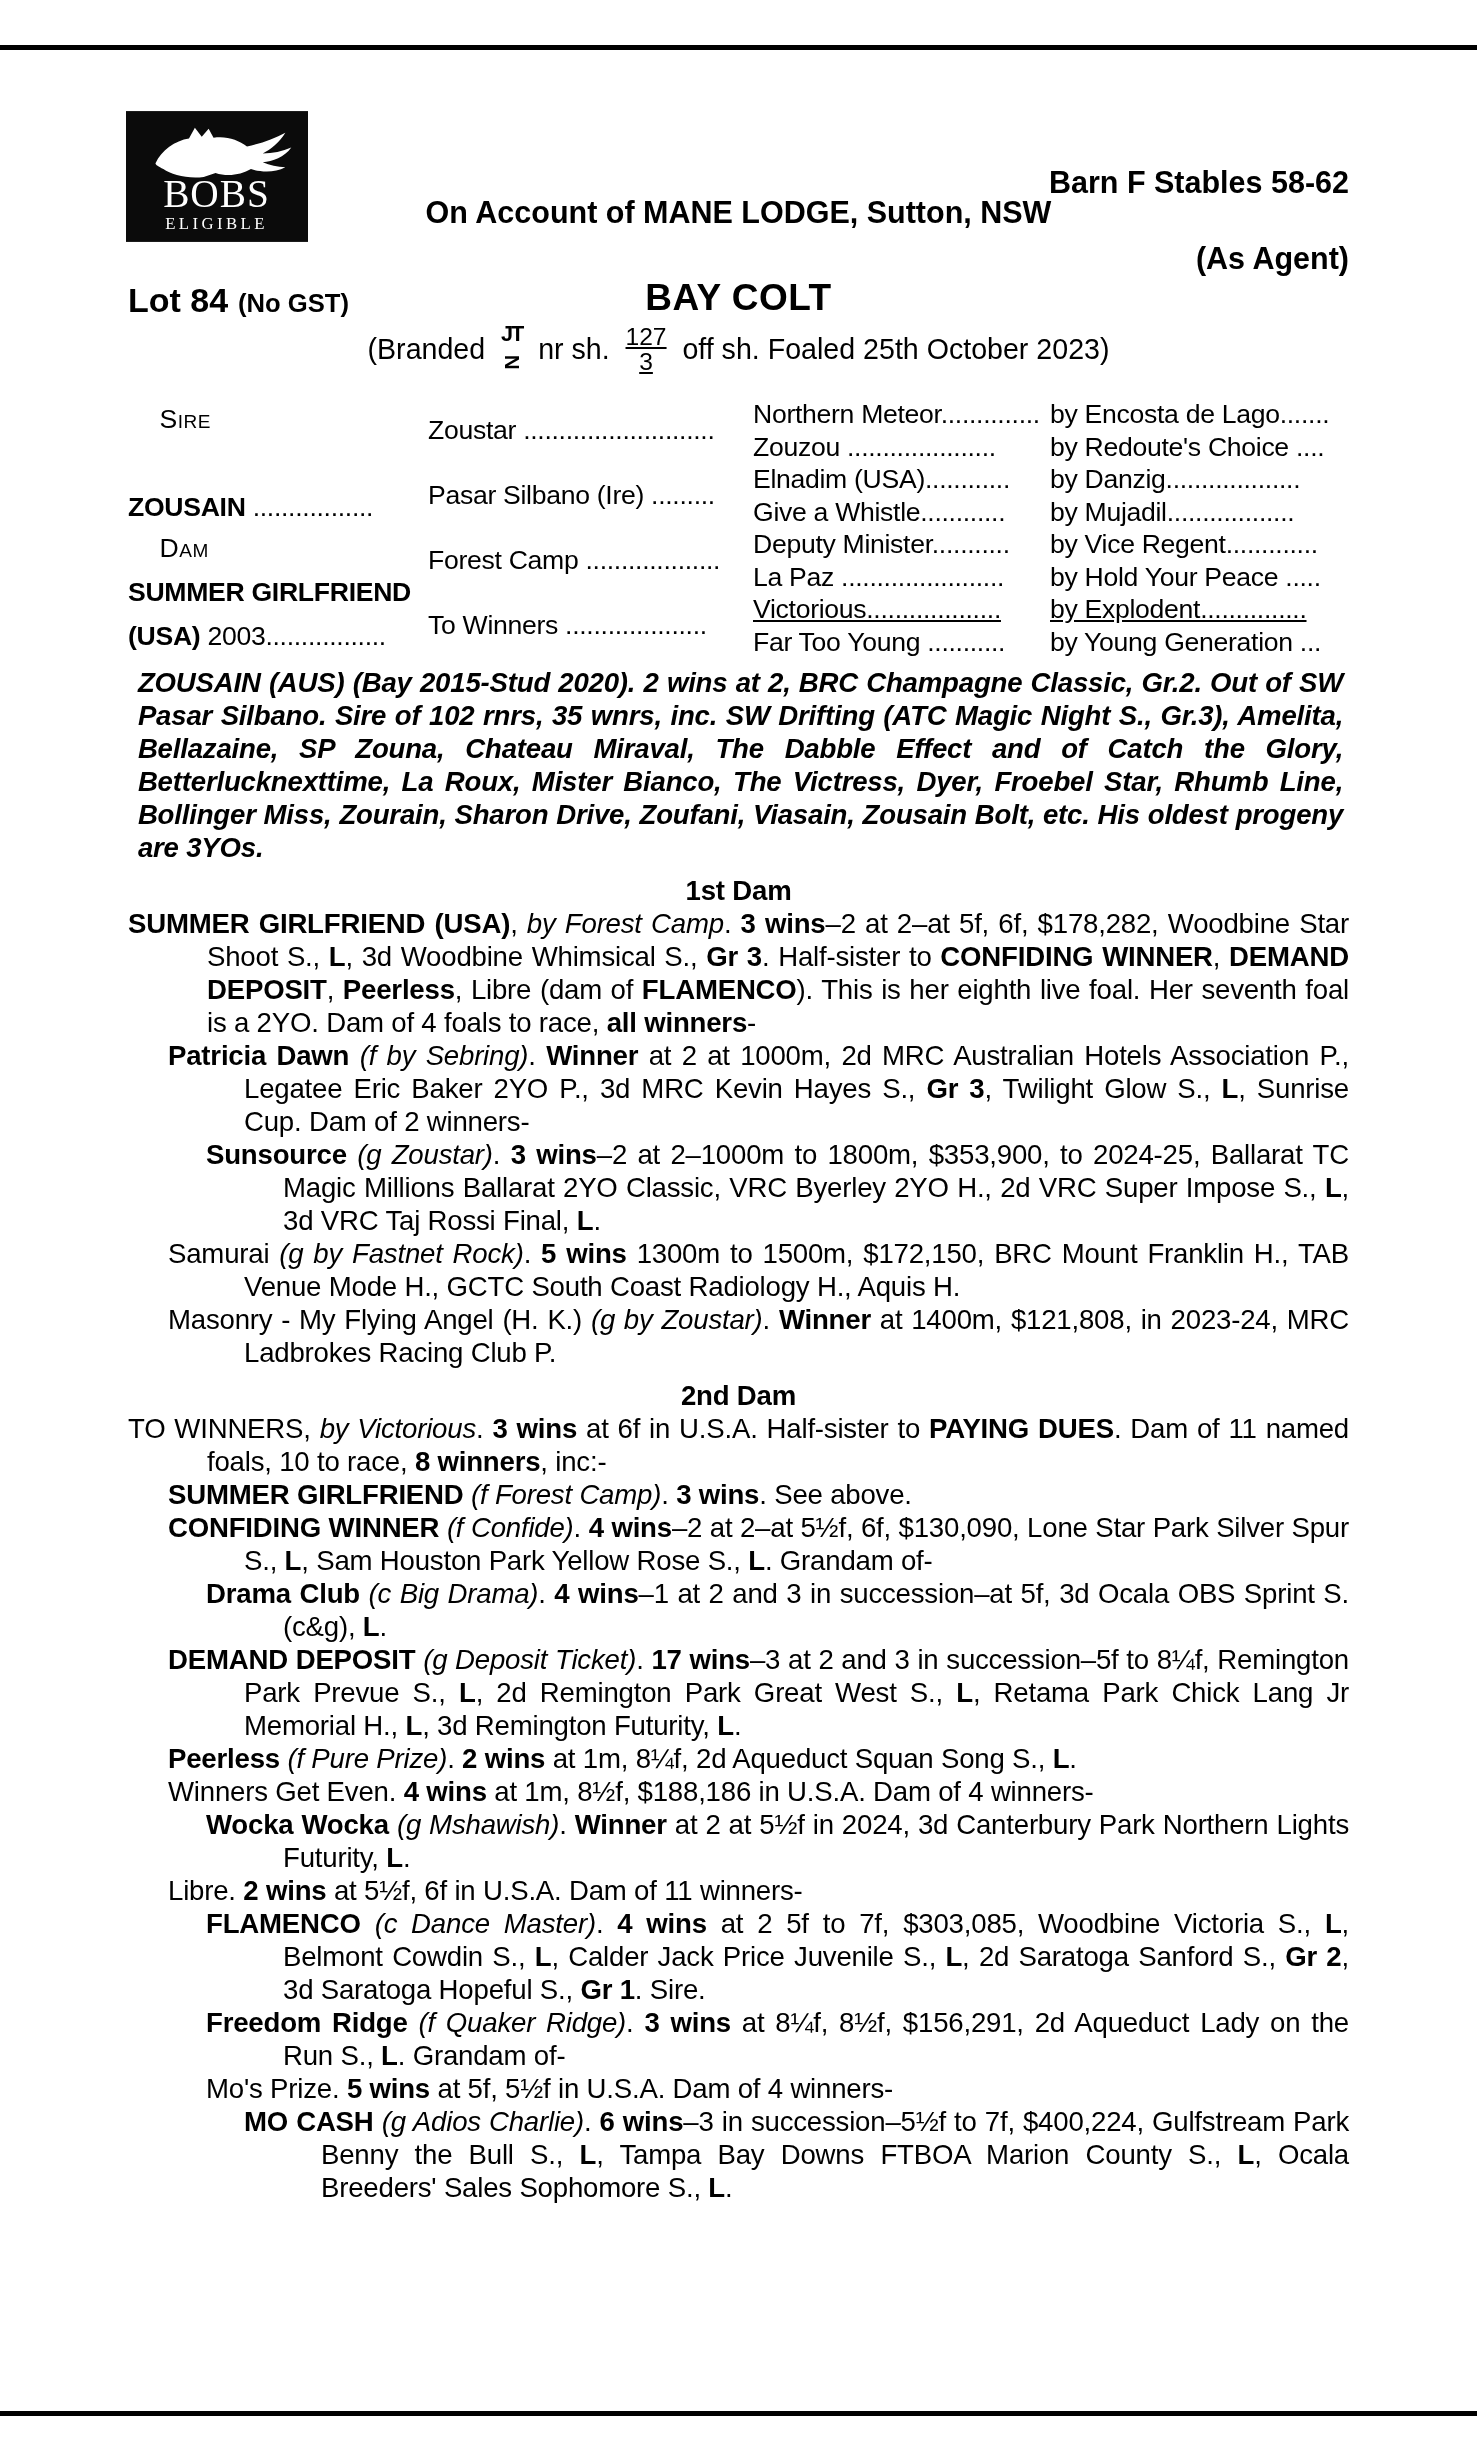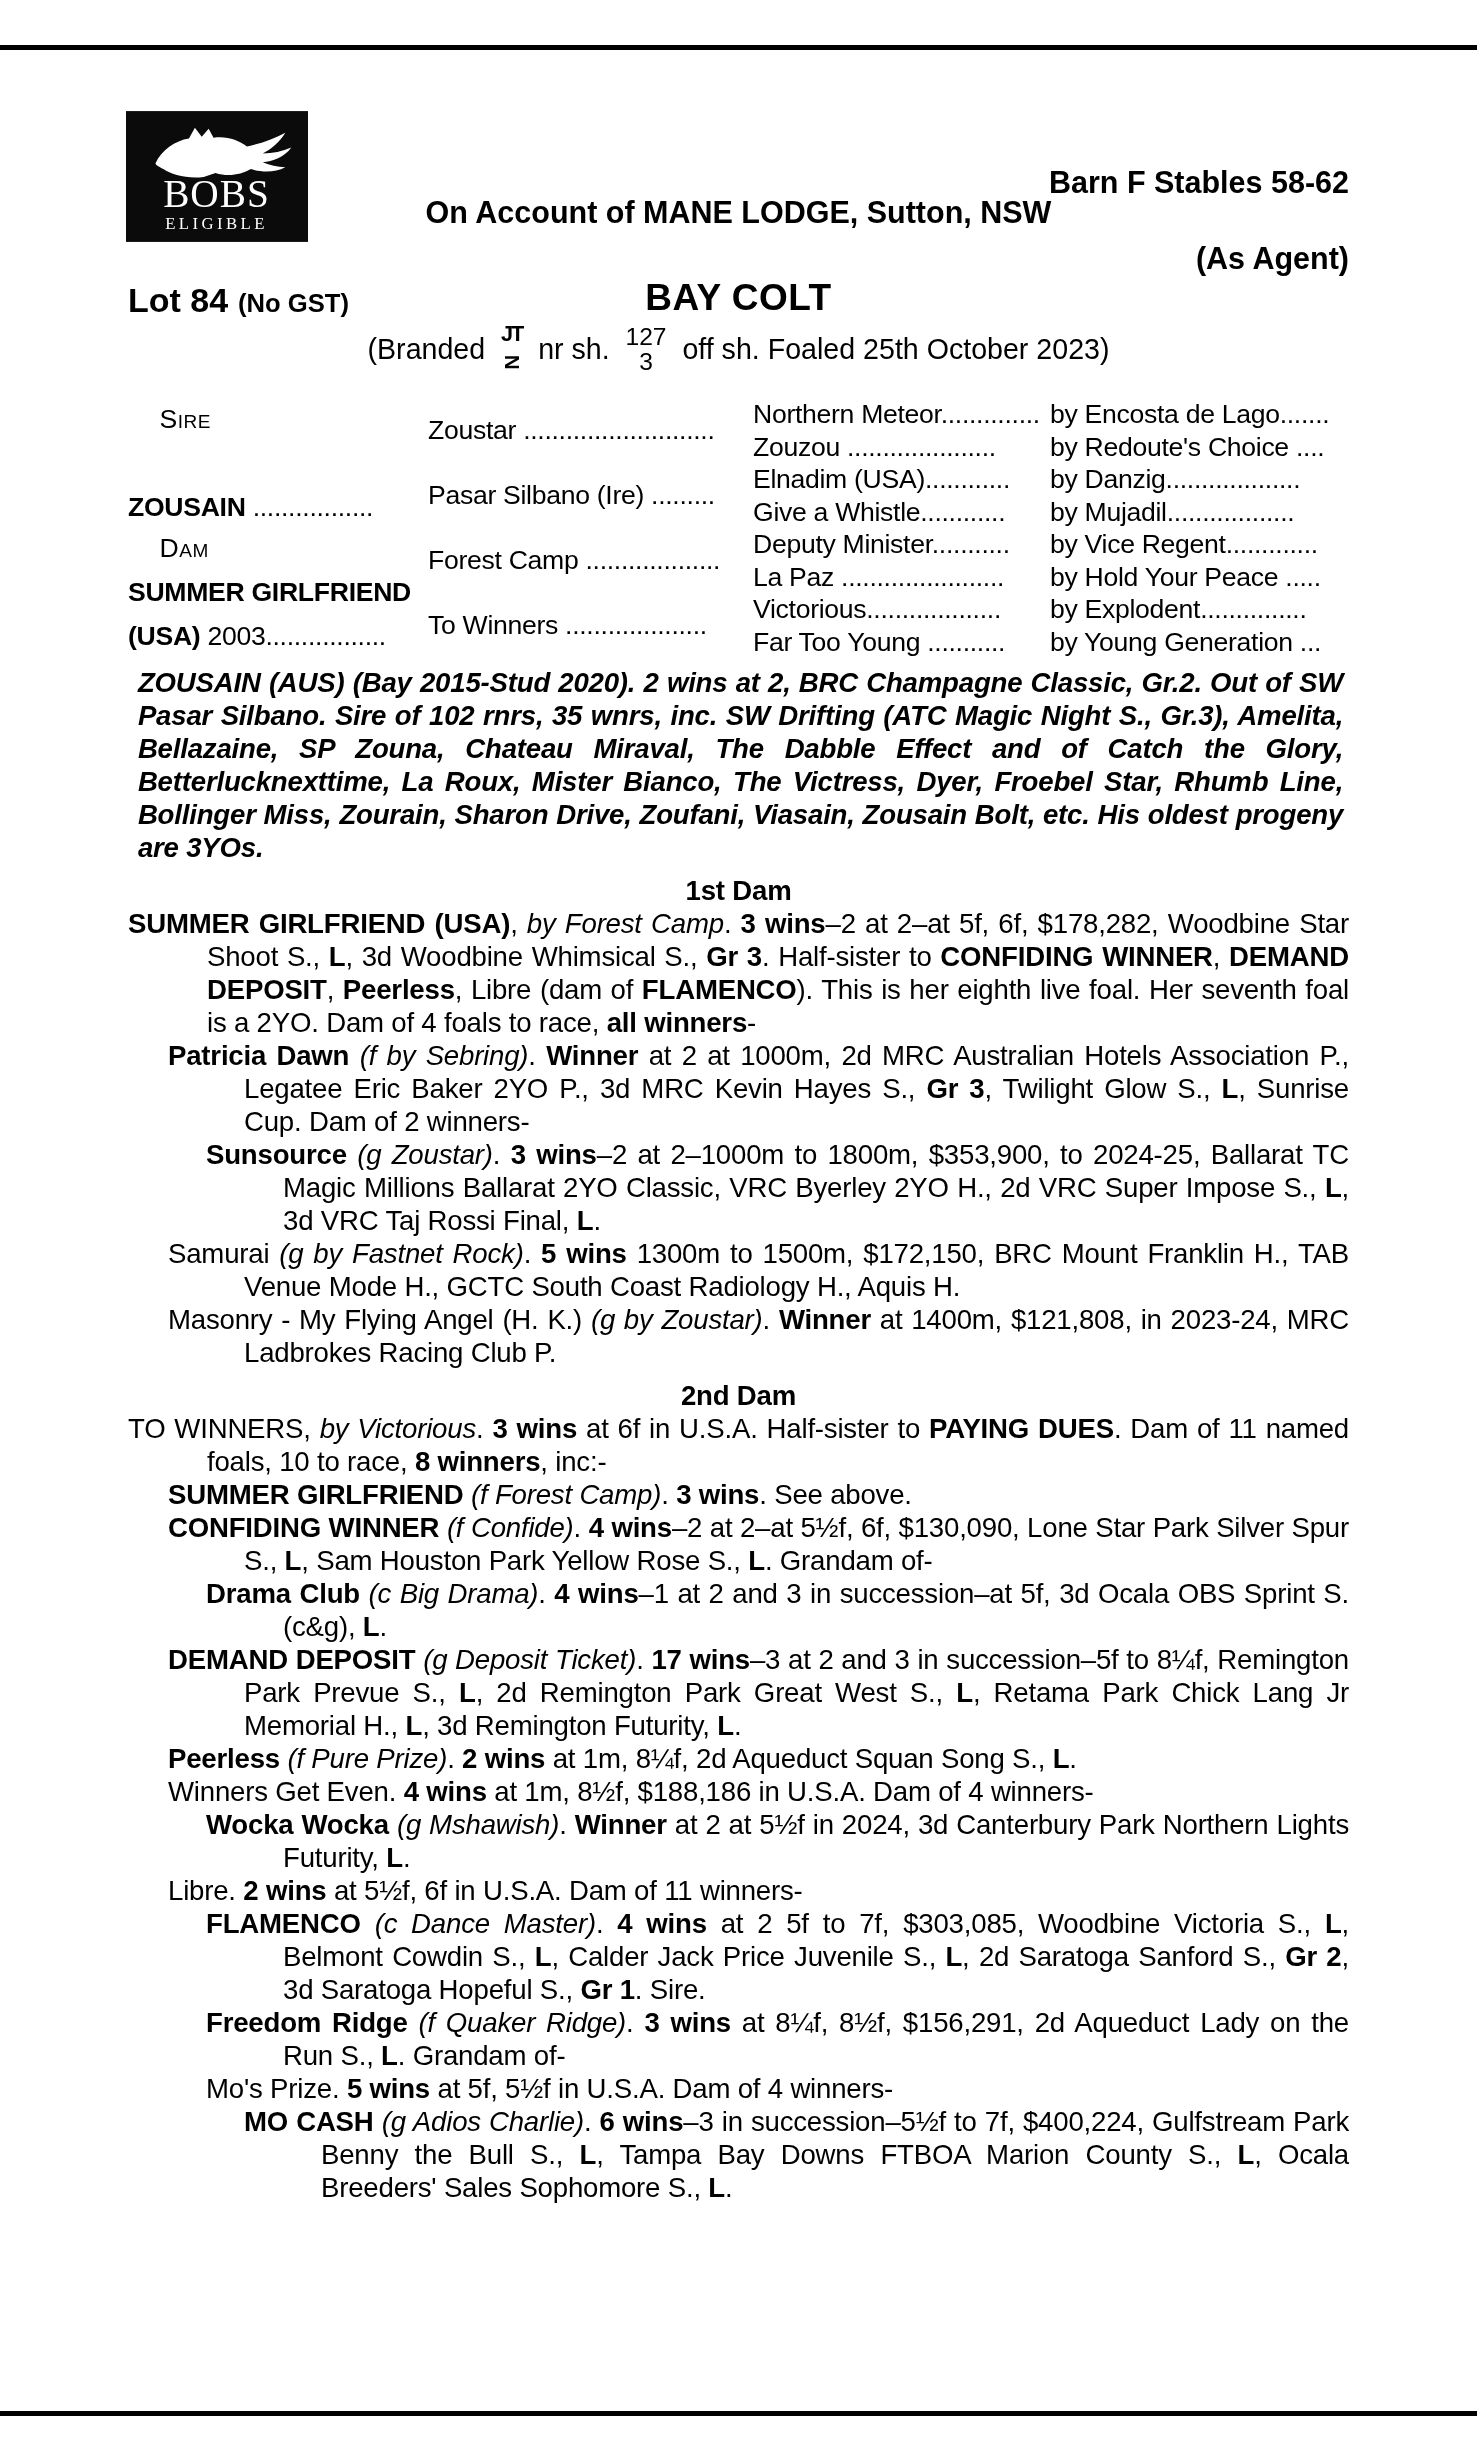--- a/index.html
+++ b/index.html
@@ -18,40 +18,40 @@
   .barn{position:absolute;top:165px;left:128px;width:1221px;text-align:right;font-weight:bold;font-size:30.5px;}
   .account{position:absolute;top:195px;left:128px;width:1221px;text-align:center;font-weight:bold;font-size:30.5px;}
   .agent{position:absolute;top:241px;left:128px;width:1221px;text-align:right;font-weight:bold;font-size:30.5px;}
   .lot-row{position:absolute;top:277px;left:128px;width:1221px;height:47px;}
   .lot-left{position:absolute;left:0;top:3.9px;}
   .lot{font-size:34px;font-weight:bold;}
   .gst{font-size:25.6px;font-weight:bold;margin-left:9.9px;}
   .colt{position:absolute;left:0;top:0;width:100%;text-align:center;font-size:37px;font-weight:bold;letter-spacing:0.5px;}
   .brand-row{position:absolute;top:326px;left:128px;width:1221px;text-align:center;font-size:28.6px;white-space:nowrap;}
   .vstack{display:inline-block;vertical-align:middle;text-align:center;line-height:1.02;position:relative;top:-3px;margin:0 7.9px;}
-  .vstack .num{display:block;font-size:24.6px;}
+  .vstack .num{display:block;font-size:24.6px;text-decoration:underline;}
   .brandmark .top{display:block;font-size:21.7px;font-weight:bold;letter-spacing:-2px;}
   .brandmark .rot{display:inline-block;transform:rotate(90deg);font-size:20.7px;font-weight:bold;line-height:0.9;}
 
   
   .pedigree{
     position:absolute;top:398px;left:128px;width:1221px;
     display:grid;grid-template-columns:300px 325px 297px 298px;
     grid-auto-rows:32.5px;font-size:26.6px;line-height:32.5px;letter-spacing:-0.3px;
   }
   .pedigree > div{white-space:nowrap;overflow:hidden;}
   .p-sire{grid-column:1;grid-row:1/5;display:flex;flex-direction:column;justify-content:space-between;line-height:42px;}
   .p-dam{grid-column:1;grid-row:5/9;display:flex;flex-direction:column;justify-content:flex-end;line-height:44px;}
   .ped-label{padding-left:31.5px;font-variant:small-caps;letter-spacing:0.5px;}
   .g2{grid-column:2;align-self:center;}
   .g2-0{grid-row:1/3;}.g2-1{grid-row:3/5;}.g2-2{grid-row:5/7;}.g2-3{grid-row:7/9;}
   .g3n{grid-column:3;}
   .g3b{grid-column:4;}
   .r1{grid-row:1;}.r2{grid-row:2;}.r3{grid-row:3;}.r4{grid-row:4;}
-  .r5{grid-row:5;}.r6{grid-row:6;}.r7{grid-row:7;}.r8{grid-row:8;}
+  .r5{grid-row:5;}.r6{grid-row:6;}.r7{grid-row:7;text-decoration:underline;}.r8{grid-row:8;}
 
   
   .content{
     position:absolute;top:666px;left:128px;width:1221px;
     font-size:27.6px;line-height:33px;letter-spacing:-0.2px;
   }
   .para{text-align:justify;}
   .lvl0{padding-left:79px;text-indent:-79px;}
   .lvl1{padding-left:116px;text-indent:-76px;}
   .lvl2{padding-left:155px;text-indent:-77px;}

